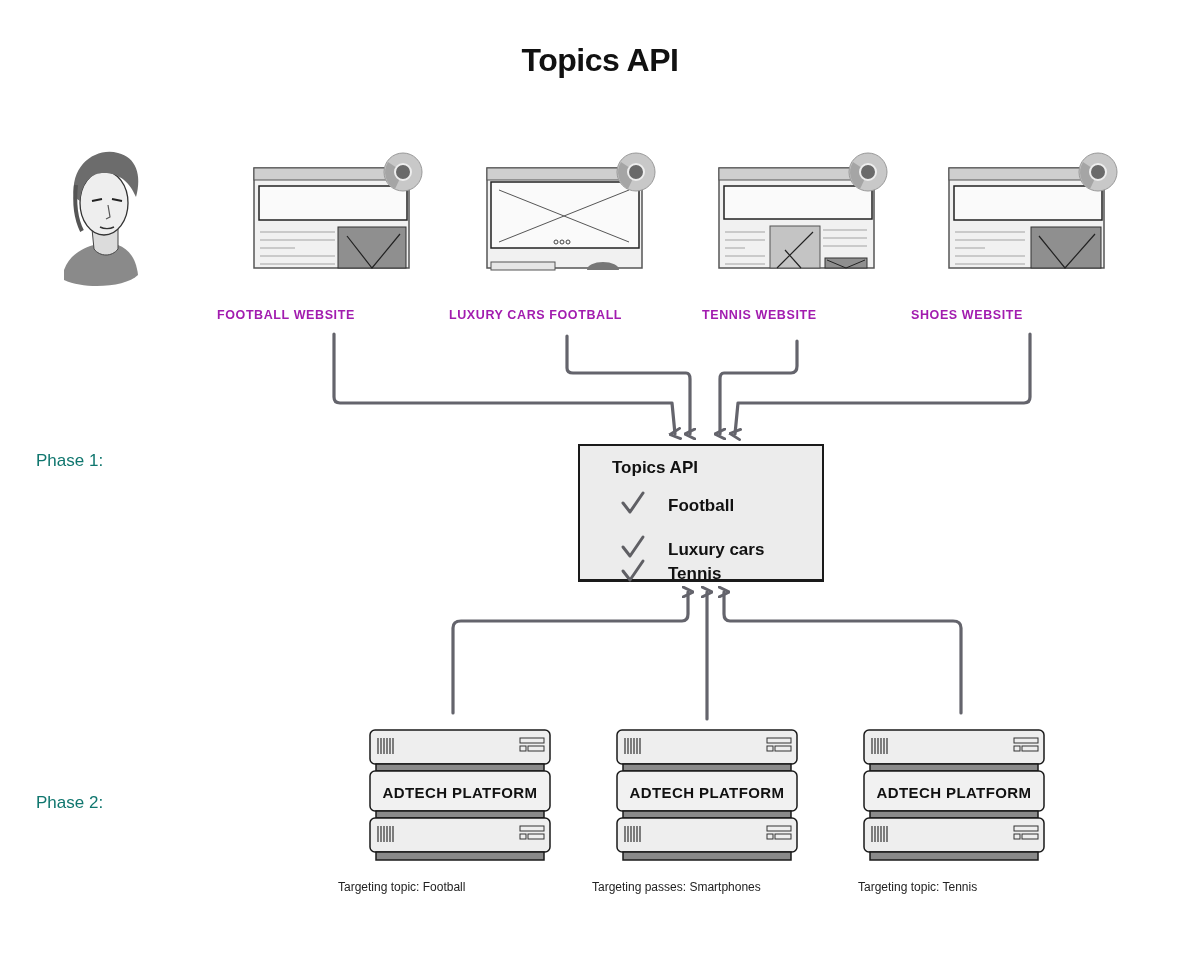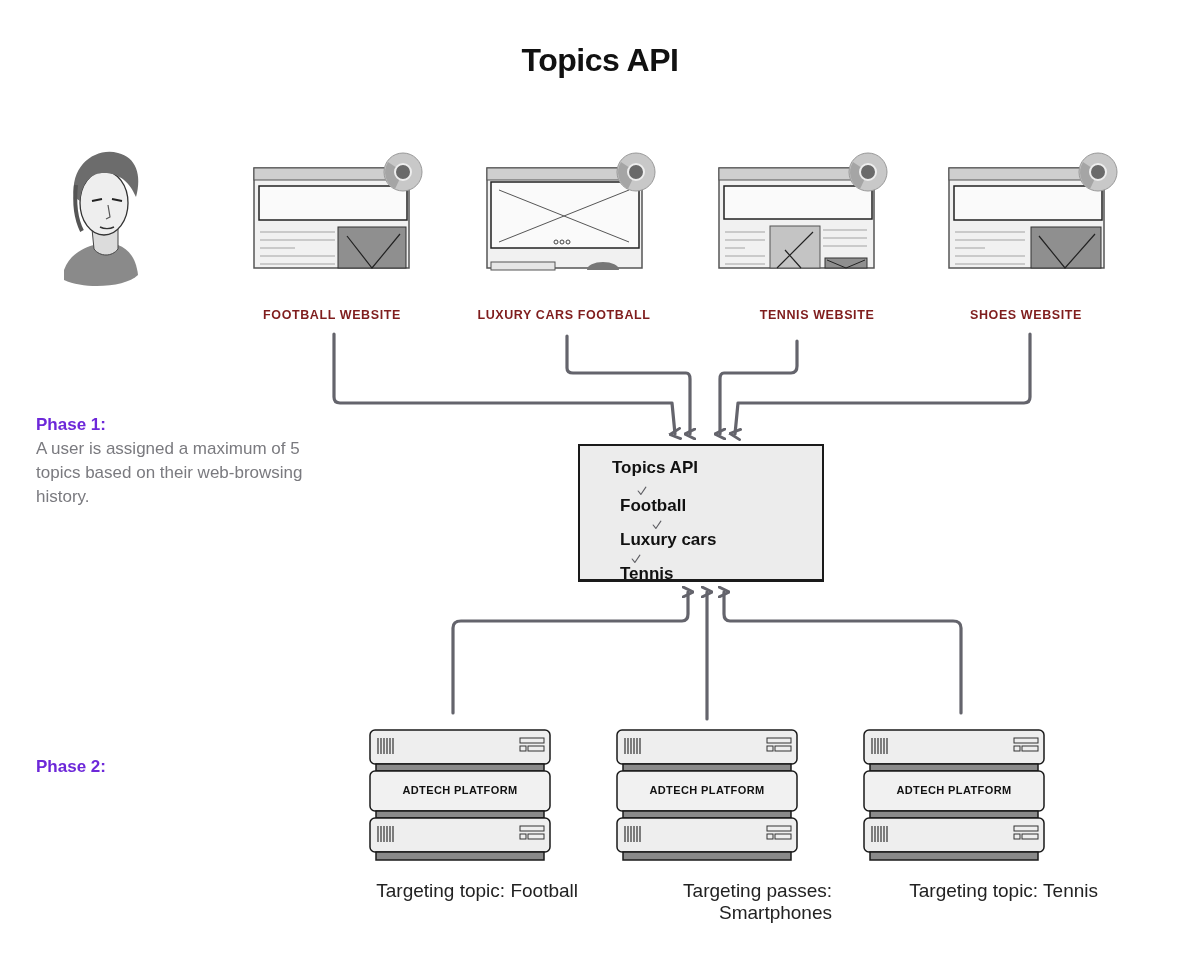--- a/index.html
+++ b/index.html
@@ -1,36 +1,36 @@
 <!DOCTYPE html>
 <html><head>
 <meta charset="utf-8">
 <style>
   html, body { margin: 0; padding: 0; background: #ffffff; }
   body { width: 1200px; height: 960px; position: relative; overflow: hidden;
          font-family: "Liberation Sans", sans-serif; color: #111; }
   .abs { position: absolute; }
   #title { left: 0; width: 1200px; top: 42px; text-align: center; font-size: 32px; font-weight: bold; color: #111; letter-spacing: -0.5px; }
 
-  .site-label { top: 308px; width: 230px; text-align: center; font-size: 12.5px; font-weight: bold; letter-spacing: 0.6px; color: #7f1d1d; }
+  .site-label { top: 308px; width: 230px; text-align: left; font-size: 12.5px; font-weight: bold; letter-spacing: 0.6px; color: #a21caf; }
 
   .phase { left: 36px; width: 300px; }
-  .phase-title { font-size: 17px; font-weight: bold; color: #6d28d9; margin-bottom: 2px; }
+  .phase-title { font-size: 17px; font-weight: normal; color: #0f766e; margin-bottom: 2px; margin-top: 36px; }
   .phase-desc { font-size: 17px; color: #7a7a7f; line-height: 24px; }
 
   #api-box { left: 578px; top: 444px; width: 246px; height: 138px;
              background: #ececec; border: 2px solid #1a1a1a; border-bottom-width: 3px; box-sizing: border-box; }
   #api-box-title { position: absolute; left: 32px; top: 12px; font-size: 17px; font-weight: bold; color: #111; }
-  .topic-row { position: absolute; left: 40px; height: 30px; display: flex; align-items: center; flex-direction: column; }
+  .topic-row { position: absolute; left: 40px; height: 30px; display: flex; align-items: flex-end; }
   .topic-check { width: 26px; height: 26px; margin-right: 22px; }
   .topic-label { font-size: 17px; font-weight: bold; color: #111; }
 
   .server { width: 184px; height: 138px; }
-  .server-label { position: absolute; left: 0; width: 184px; top: 56px; text-align: center; font-size: 11px; font-weight: bold; letter-spacing: 0.4px; color: #111; }
-  .target-caption { top: 880px; width: 240px; text-align: right; font-size: 19px; color: #222; }
+  .server-label { position: absolute; left: 0; width: 184px; top: 56px; text-align: center; font-size: 15px; font-weight: bold; letter-spacing: 0.4px; color: #111; }
+  .target-caption { top: 880px; width: 240px; text-align: left; font-size: 12px; color: #222; }
 </style>
 </head>
 <body>
 
 <div id="title" class="abs">Topics API</div>
 
 <svg class="abs" style="left:56px;top:145px" width="90" height="145" viewBox="0 0 90 145">
   <path d="M8 125 C14 108 30 102 38 100 L62 100 C72 104 80 112 82 130 C70 142 30 145 8 135 Z" fill="#8a8a8a"></path>
   <path d="M36 84 L38 104 C44 112 56 112 62 104 L62 84 Z" fill="#dcdcdc" stroke="#444" stroke-width="1"></path>
   <ellipse cx="48" cy="58" rx="24" ry="32" fill="#eeeeee" stroke="#333" stroke-width="1.3"></ellipse>
@@ -139,36 +139,35 @@
     <path d="M797 341 L797 366 Q797 373 791 373 L724 373 Q720 373 720 379 L720 434" marker-end="url(#ah)"></path>
     <path d="M1030 334 L1030 397 Q1030 403 1024 403 L738 403 L735 434" marker-end="url(#ah)"></path>
     <path d="M453 713 L453 628 Q453 621 461 621 L682 621 Q688 621 688 614 L688 592" marker-end="url(#ah)"></path>
     <path d="M707 719 L707 592" marker-end="url(#ah)"></path>
     <path d="M961 713 L961 628 Q961 621 953 621 L730 621 Q724 621 724 614 L724 592" marker-end="url(#ah)"></path>
   </g>
 </svg>
 
 <div class="abs phase" style="top:415px">
   <div class="phase-title">Phase 1:</div>
-  <div class="phase-desc">A user is assigned a maximum of 5 topics based on their web-browsing history.</div>
 </div>
 
 <div class="abs phase" style="top:757px;width:290px">
   <div class="phase-title">Phase 2:</div>
 </div>
 
 <div id="api-box" class="abs">
   <div id="api-box-title">Topics API</div>
   <div class="topic-row" style="top:40px">
     <svg class="topic-check" viewBox="0 0 26 26">
         <path d="M3 13 L10 22 L23 3" fill="none" stroke="#5f5f64" stroke-width="3" stroke-linecap="round" stroke-linejoin="round"></path>
       </svg>
     <span class="topic-label">Football</span>
   </div>
-  <div class="topic-row" style="top:74px">
+  <div class="topic-row" style="top:84px">
     <svg class="topic-check" viewBox="0 0 26 26">
         <path d="M3 13 L10 22 L23 3" fill="none" stroke="#5f5f64" stroke-width="3" stroke-linecap="round" stroke-linejoin="round"></path>
       </svg>
     <span class="topic-label">Luxury cars</span>
   </div>
   <div class="topic-row" style="top:108px">
     <svg class="topic-check" viewBox="0 0 26 26">
         <path d="M3 13 L10 22 L23 3" fill="none" stroke="#5f5f64" stroke-width="3" stroke-linecap="round" stroke-linejoin="round"></path>
       </svg>
     <span class="topic-label">Tennis</span>

